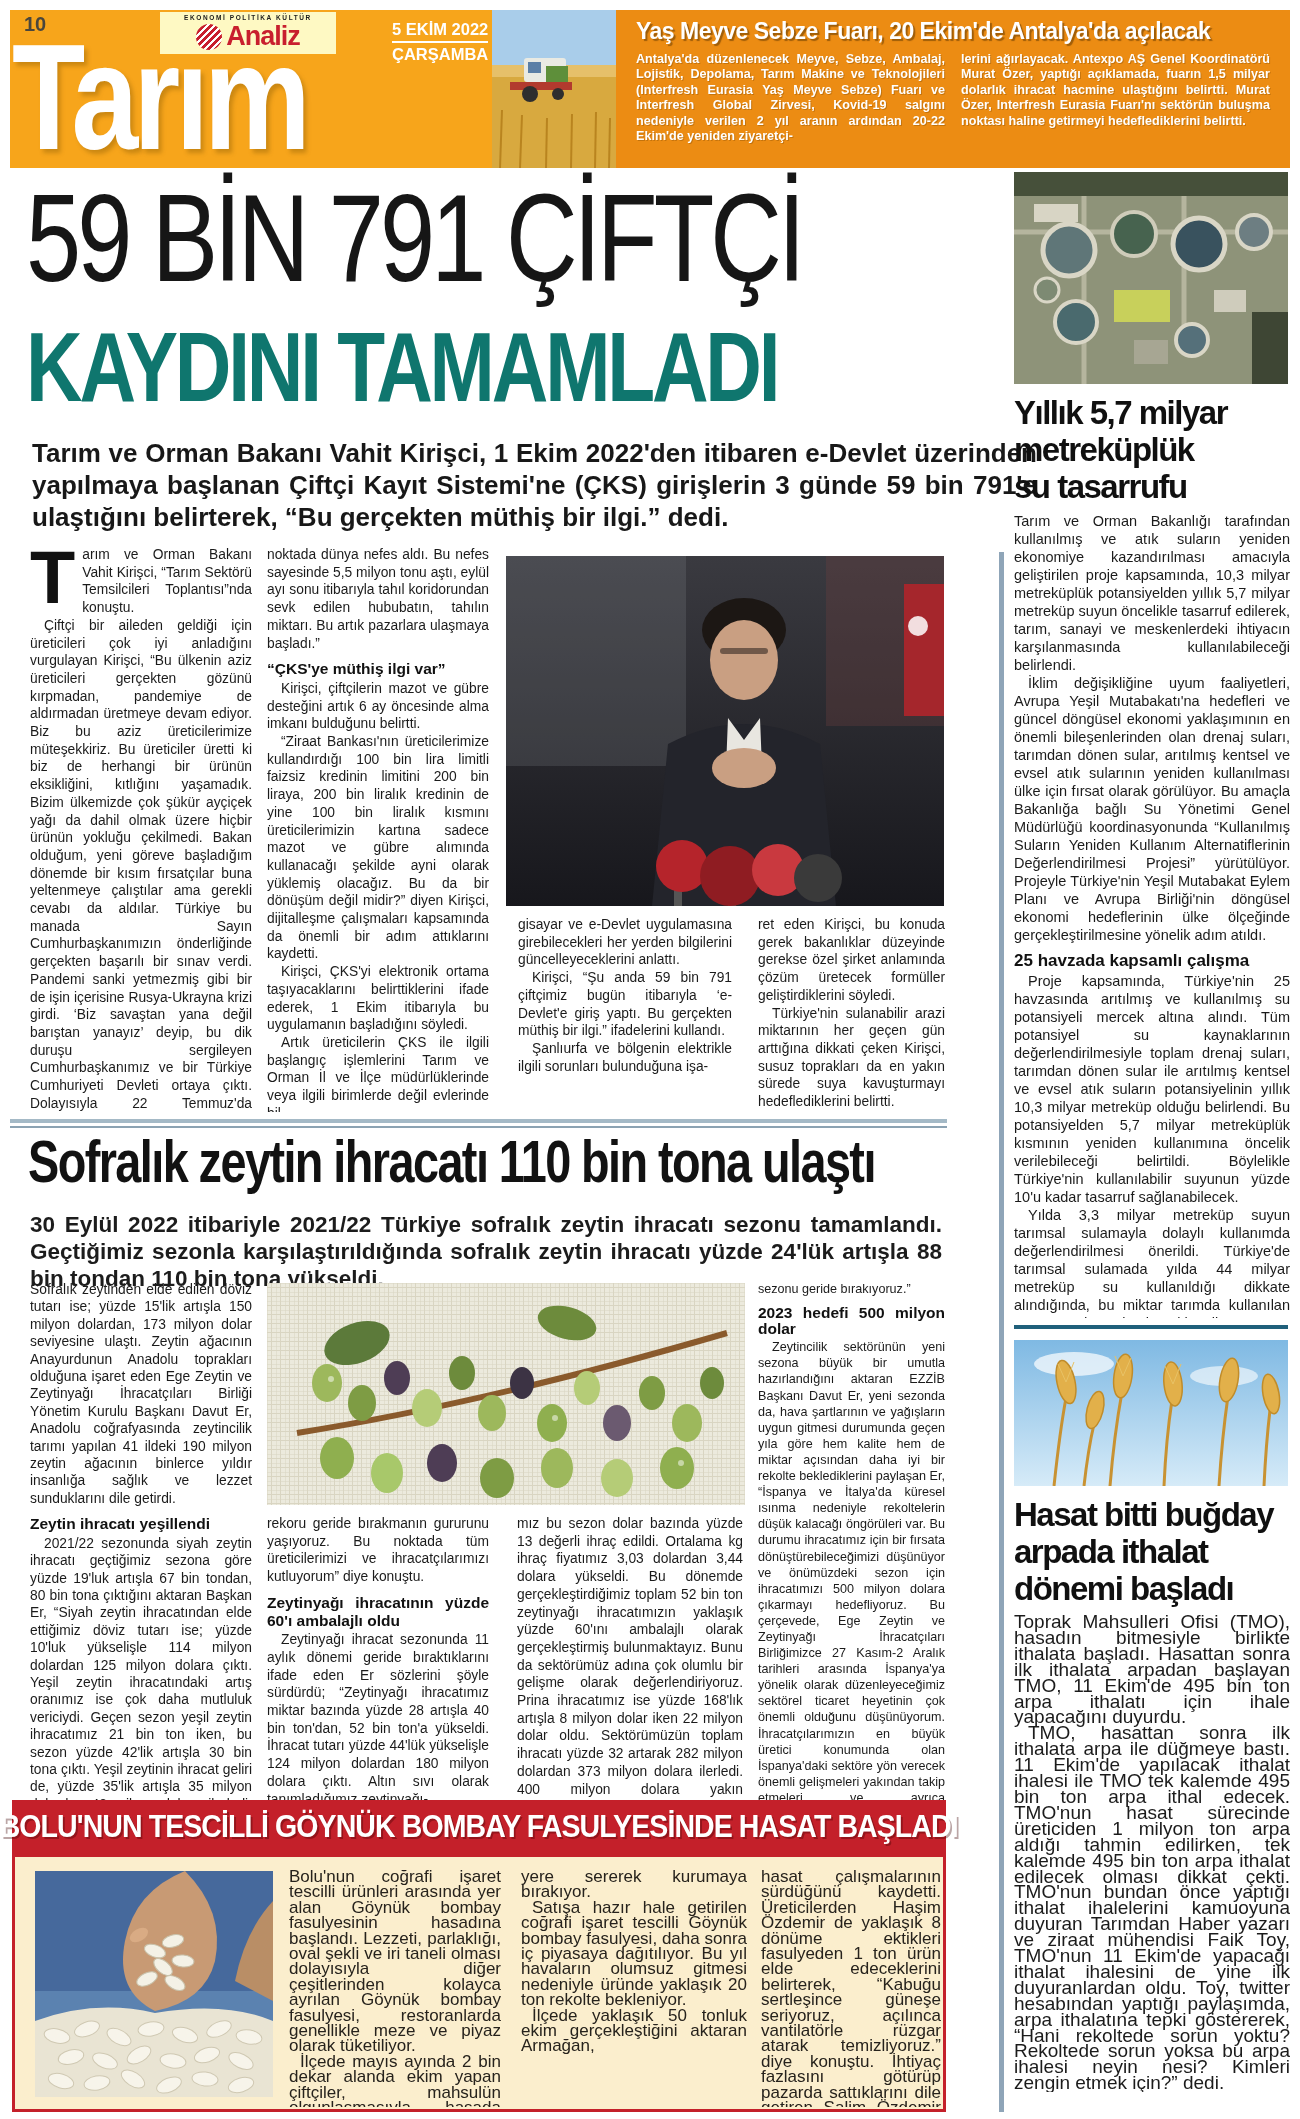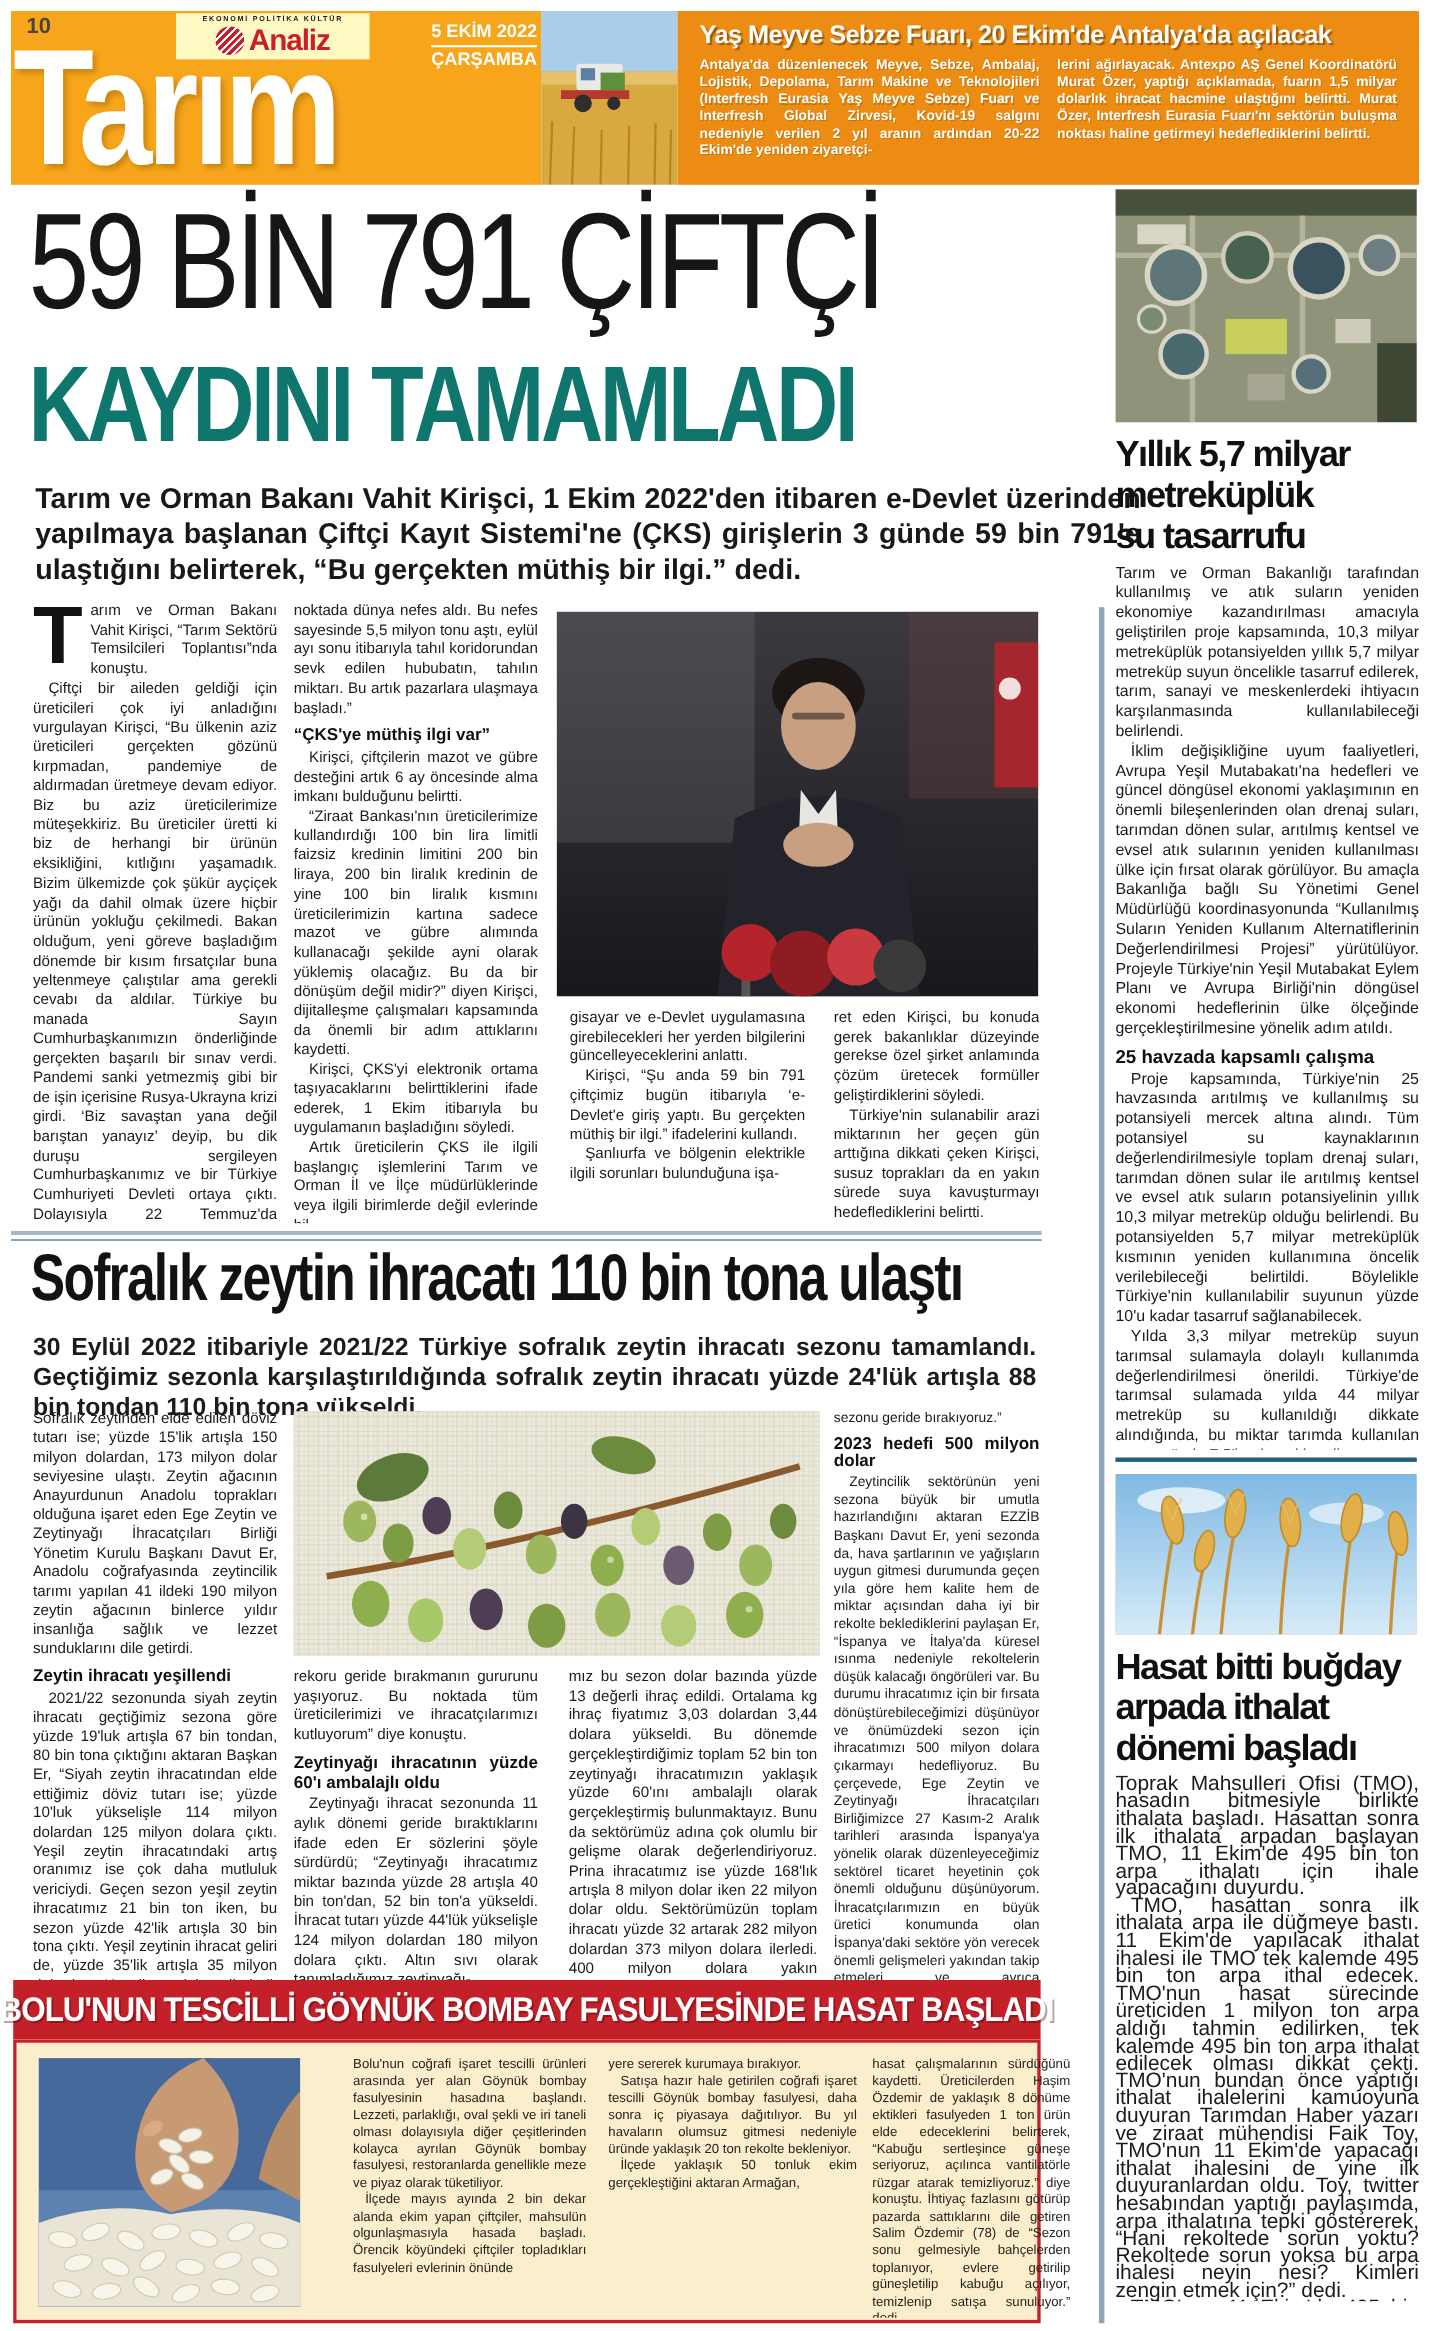--- a/index.html
+++ b/index.html
@@ -87,22 +87,22 @@
   #wheat-body{top:1614px;height:478px;font-size:19px;line-height:15.9px;}
 
   
   #beans-band{left:12px;top:1800px;width:934px;height:54px;background:#c4202a;
         display:flex;align-items:center;justify-content:center;}
   #beans-headline{font-size:31px;font-weight:900;color:#fff;letter-spacing:-1px;white-space:nowrap;
         transform:scaleX(.92);text-shadow:2px 2px 0 rgba(60,0,0,.35);}
   #beans-box{left:12px;top:1854px;width:934px;height:258px;background:#fbeecd;
         border:3px solid #c4202a;box-sizing:border-box;}
   #beans-photo{left:20px;top:14px;width:238px;height:226px;}
-  .beans-col{position:absolute;top:12px;height:238px;overflow:hidden;font-size:12px;line-height:15.4px;
-        text-align:justify;color:#26221c;margin-left:32px;}
+  .beans-col{position:absolute;top:12px;height:238px;overflow:hidden;font-size:17px;line-height:15.4px;
+        text-align:justify;color:#26221c;}
   .beans-col p{margin:0;text-indent:11px;}
   .beans-col p.flush{text-indent:0;}
   #beans-col1{left:274px;width:212px;}
   #beans-col2{left:506px;width:226px;}
   #beans-col3{left:746px;width:180px;}
 </style>
 </head>
 <body>
 
 <div class="page">

